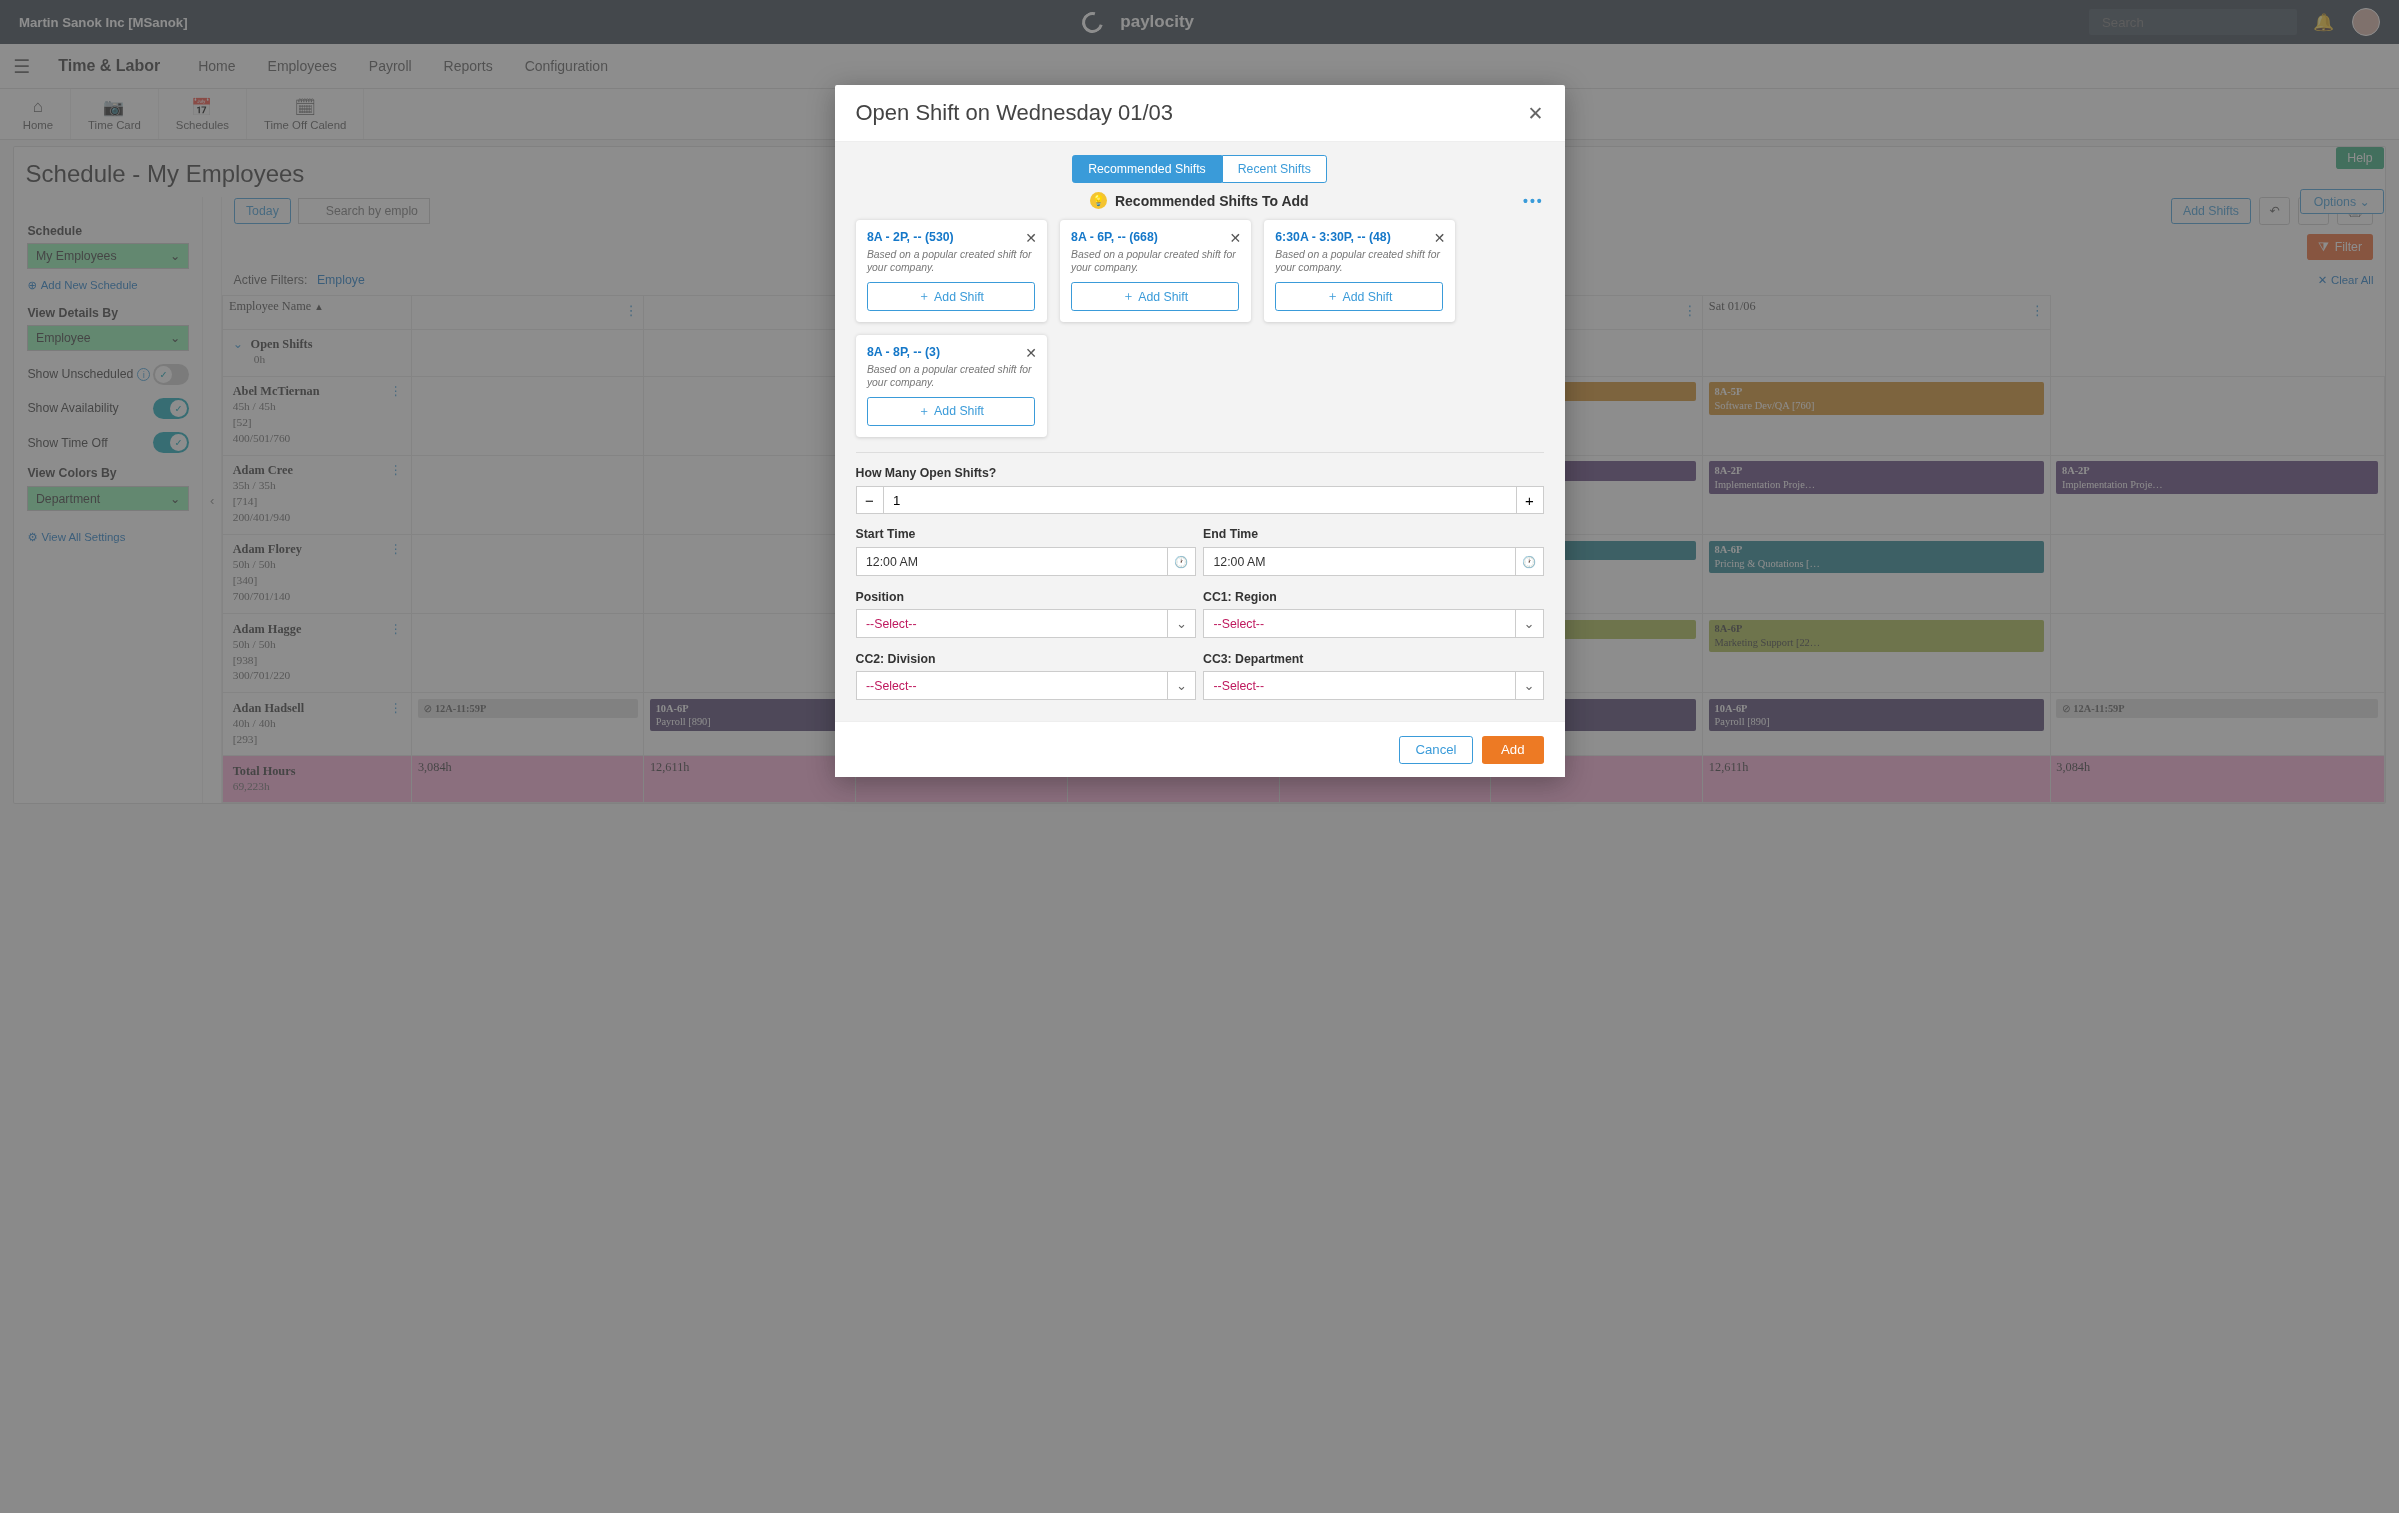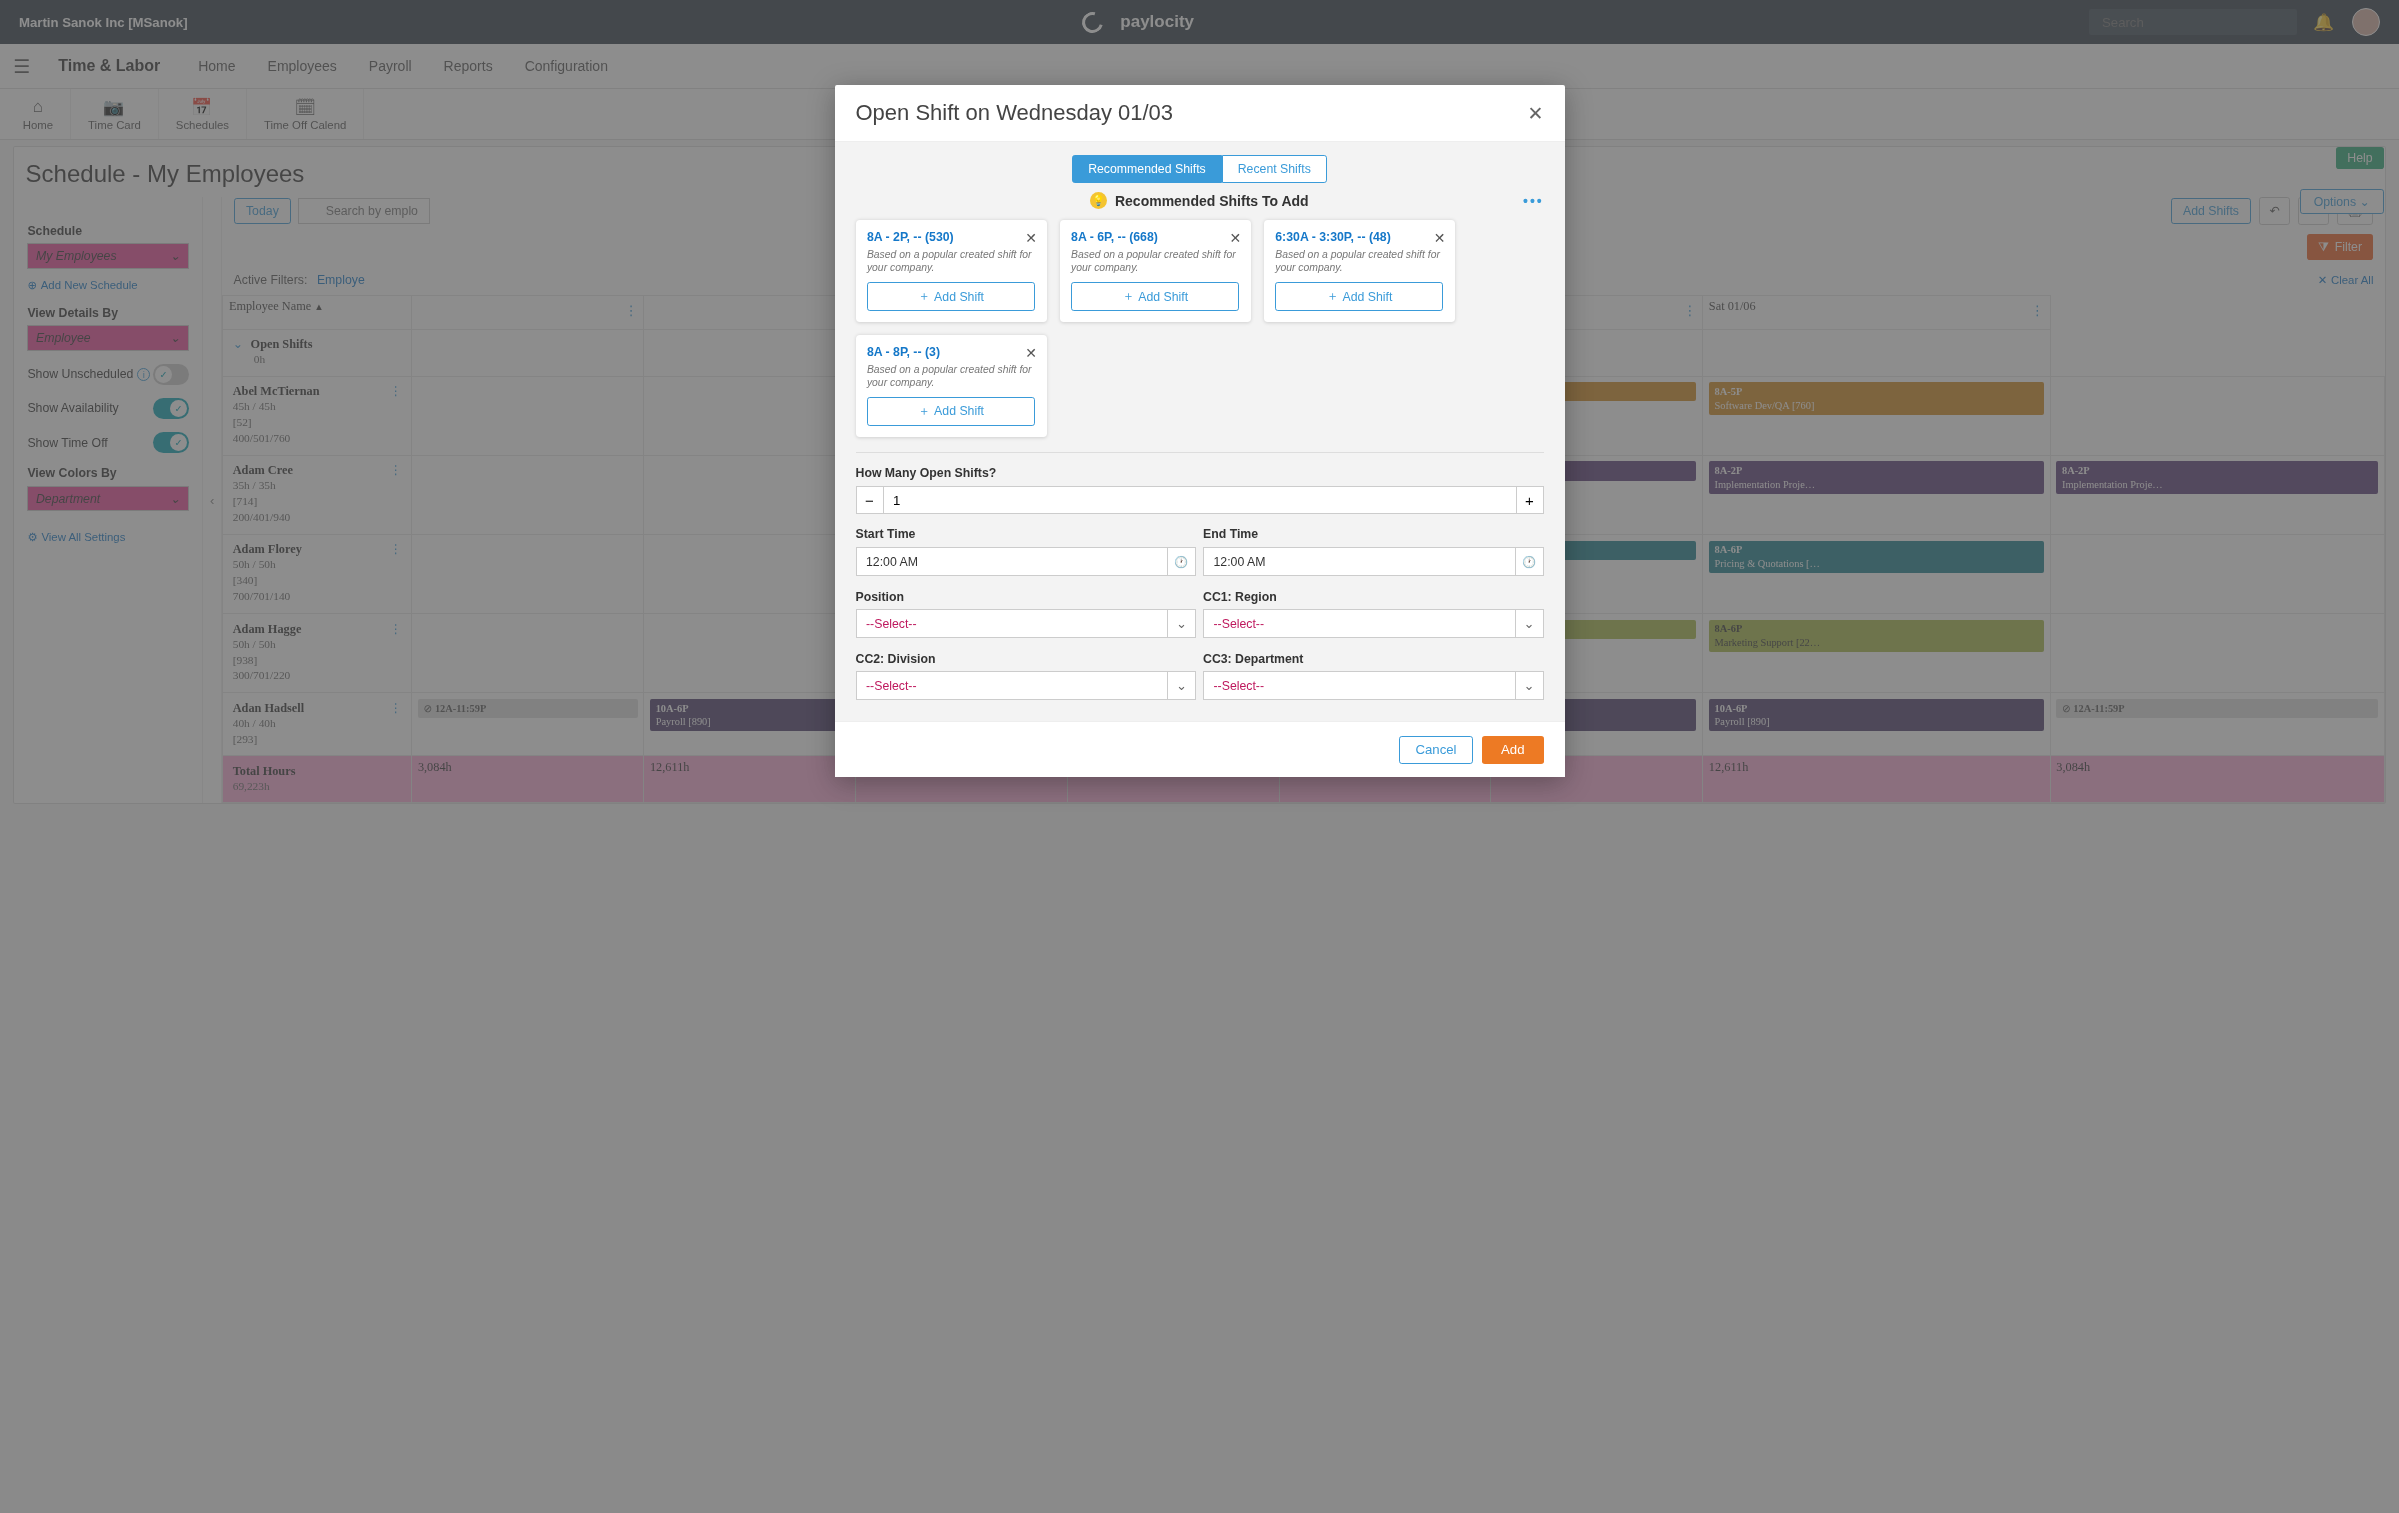--- a/index.html
+++ b/index.html
@@ -97,22 +97,21 @@
     font-size:12.3px;
   }
   .sidebar-left h3 { font-size:12.3px; font-weight:600; margin:13.2px 0 5.7px; color:#333;}
   .select-box {
     border:0.9px solid #ccc;
     padding:4.7px 7.6px;
     font-size:12.3px;
     display:flex;
     justify-content:space-between;
     align-items:center;
-    background:#ec4899;
-    font-style:italic;
+    background:#86efac;
   }
   .link { color:#1578c9; font-size:11.4px; cursor:pointer; display:flex; align-items:center; gap:3.8px; margin-top:9.5px;}
   .toggle-row { display:flex; justify-content:space-between; align-items:center; margin:13.2px 0; font-size:12.3px;}
   .toggle { width:36px; height:21px; border-radius:11.4px; background:#ccc; position:relative;}
   .toggle.on { background:#0ba4b5;}
   .toggle .knob { width:17px; height:17px; border-radius:50%; background:#fff; position:absolute; top:1.9px; left:1.9px; display:flex; align-items:center; justify-content:center; font-size:9.5px; color:#0ba4b5;}
   .toggle.on .knob { left:17px;}
 
   .main-grid {
     flex:1;

